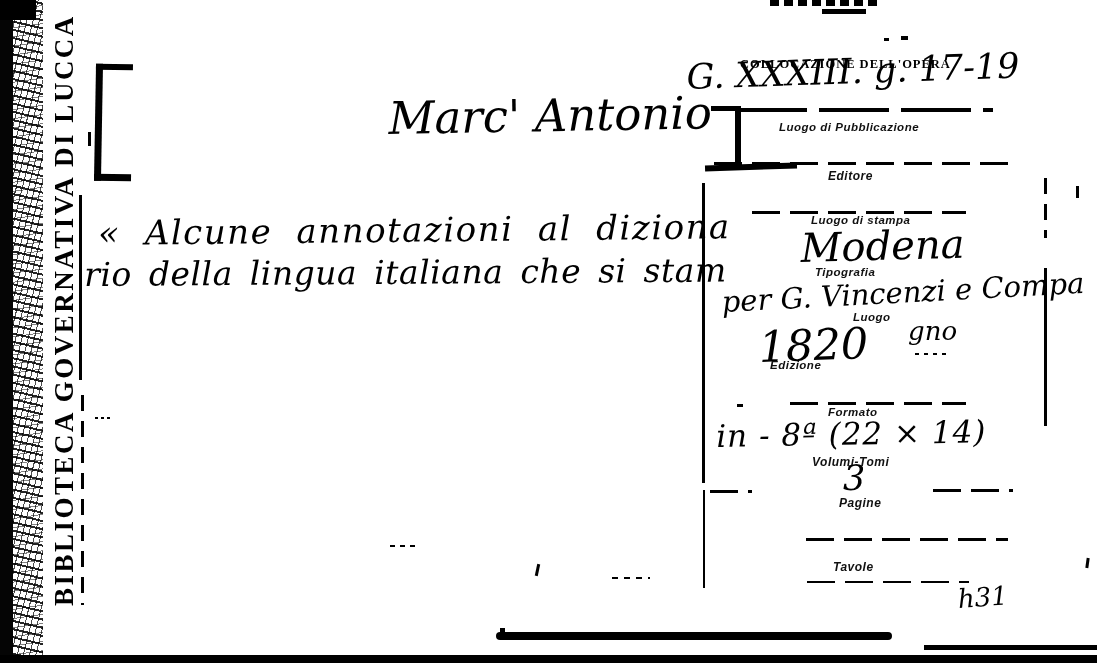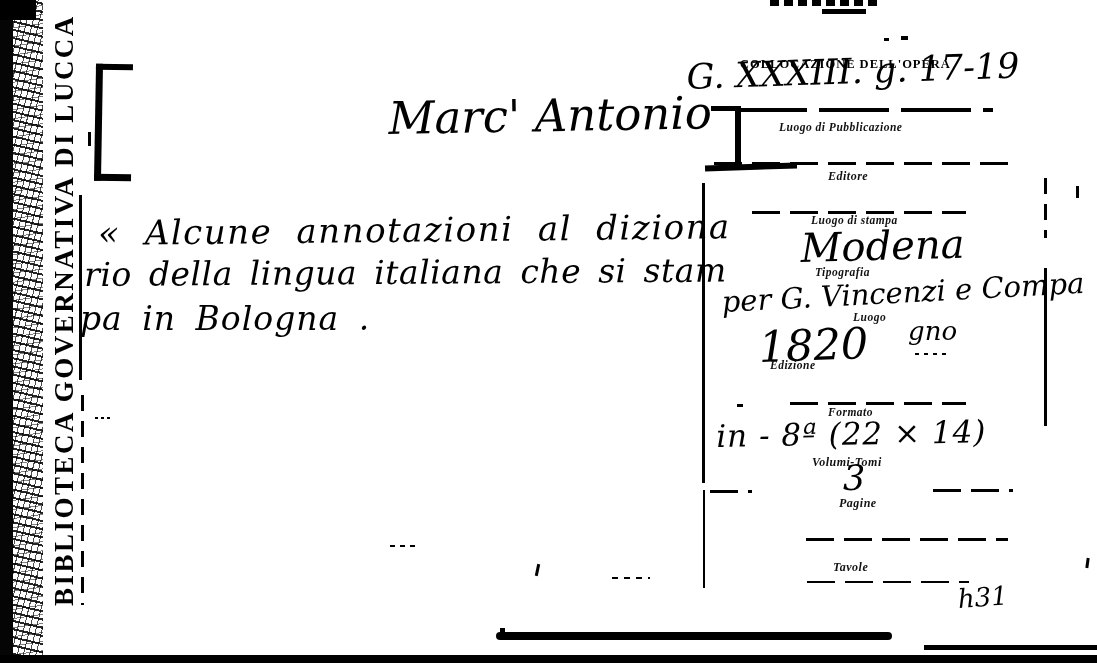--- a/index.html
+++ b/index.html
@@ -8,21 +8,21 @@
     font-family:"Liberation Serif",serif;color:#000;
   }
   .abs{position:absolute;}
   
   .hw{
     position:absolute;font-family:"DejaVu Serif",serif;font-style:italic;
     color:#000;white-space:nowrap;line-height:1;transform-origin:0 0;
   }
   
   .lbl{
-    position:absolute;font-family:Liberation Serif, serif;font-style:italic;font-weight:bold;
+    position:absolute;font-family:Liberation Sans, sans-serif;font-style:italic;font-weight:bold;
     color:#111;white-space:nowrap;line-height:1;letter-spacing:.5px;
   }
   .caps-lbl{
     position:absolute;font-family:"Liberation Serif",serif;font-weight:bold;
     color:#000;white-space:nowrap;line-height:1;letter-spacing:1px;font-size:12.5px;
   }
   .rule{position:absolute;background:#000;}
   .dash{
     position:absolute;height:3px;
     background:repeating-linear-gradient(90deg,#000 0 28px,transparent 28px 38px);
@@ -73,21 +73,20 @@
   <div class="noise" style="left:88px;top:132px;width:3px;height:14px;"></div>
 
   <div id="open-bracket"></div>
   <div class="hw" style="left:388px;top:96px;font-size:45px;transform:rotate(-1deg);">Marc' Antonio</div>
   <div id="close-bracket-stem"></div>
   <div id="close-bracket-top"></div>
   <div id="close-bracket-bottom"></div>
 
   <div class="hw" style="left:98px;top:216px;font-size:34px;letter-spacing:1.5px;word-spacing:12px;transform:rotate(-0.6deg);">« Alcune annotazioni al diziona</div>
   <div class="hw" style="left:84px;top:258px;font-size:33px;letter-spacing:.5px;word-spacing:6px;transform:rotate(-0.4deg);">rio della lingua italiana che si stam</div>
-  <div class="hw" style="left:80px;top:302px;font-size:33px;letter-spacing:1px;word-spacing:8px;">pa in Bologna .</div>
 
   <div class="rule" style="left:702px;top:183px;width:3px;height:300px;"></div>
   <div class="rule" style="left:703px;top:490px;width:2px;height:98px;"></div>
 
   <div class="caps-lbl" style="left:740px;top:58px;">COLLOCAZIONE DELL'OPERA</div>
   <div class="hw" style="left:686px;top:60px;font-size:35px;transform:rotate(-2deg);">G. XXXIII. g. 17-19</div>
   <div class="abs" style="left:737px;top:108px;width:256px;height:4px;background:repeating-linear-gradient(90deg,#000 0 70px,transparent 70px 82px);"></div>
 
   <div class="lbl" style="left:779px;top:122px;font-size:11.5px;">Luogo di Pubblicazione</div>
 

